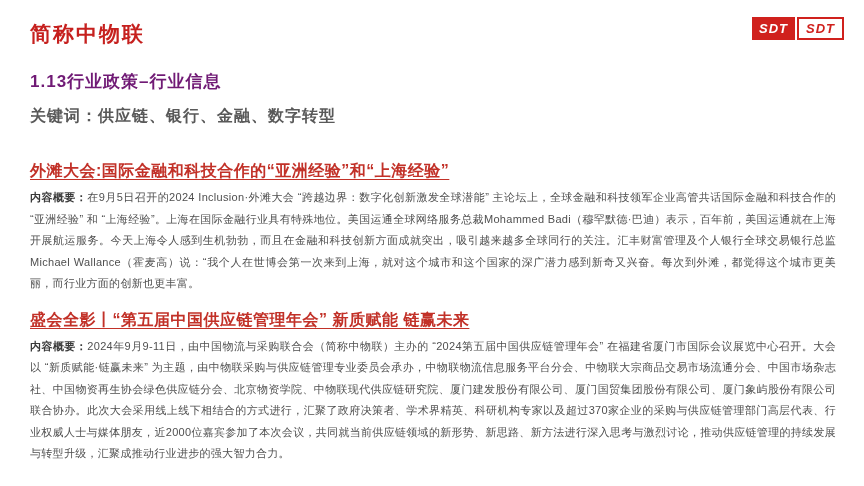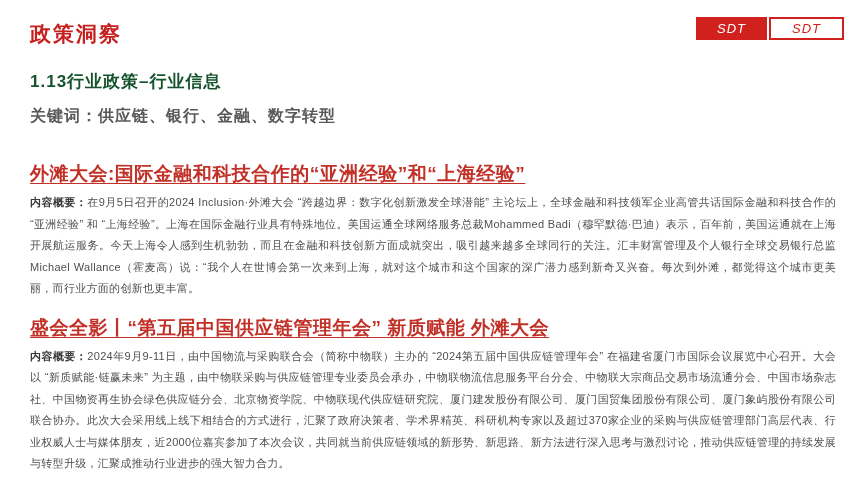--- a/index.html
+++ b/index.html
@@ -24,54 +24,54 @@
   .logo {
     position: absolute;
     top: 17px;
     right: 20px;
     display: flex;
     align-items: stretch;
     gap: 2px;
   }
   .logo-badge {
     font-size: 13px;
-    font-weight: normal;
+    font-weight: bold;
     font-style: italic;
-    padding: 3px 21px;
+    padding: 3px 7px;
     letter-spacing: 1px;
     line-height: 1;
     display: flex;
     align-items: center;
   }
   .logo-badge.solid { background: #d0211d; color: #ffffff; }
   .logo-badge.outline { background: #ffffff; color: #d0211d; border: 2px solid #d0211d; }
 
   .subtitle {
     margin-top: 22px;
     font-size: 17px;
     font-weight: bold;
-    color: #14532d;
+    color: #701a75;
     letter-spacing: 1px;
   }
 
   .keywords {
     margin-top: 13px;
     font-size: 16px;
     font-weight: bold;
     color: #595959;
     letter-spacing: 1px;
   }
 
   .section { margin-top: 0; }
   .section.first { margin-top: 34px; }
   .section.second { margin-top: 15px; }
 
   .section-heading {
     display: inline-block;
-    font-size: 19px;
+    font-size: 16px;
     font-weight: bold;
     color: #c23128;
     letter-spacing: 0.5px;
     text-decoration: underline;
     text-underline-offset: 3px;
     cursor: pointer;
   }
 
   .section-body {
     margin-top: 5px;
@@ -91,34 +91,34 @@
 
 <div class="page">
 
   <div class="logo">
     <span class="logo-badge solid">SDT</span>
     <span class="logo-badge outline">SDT</span>
   </div>
 
   <div class="content">
 
-    <div class="page-title">政策洞察</div>
+    <div class="page-title">简称中物联</div>
 
     <div class="subtitle">1.13行业政策–行业信息</div>
 
     <div class="keywords">关键词：供应链、银行、金融、数字转型</div>
 
     <div class="section first">
       <span class="section-heading">外滩大会:国际金融和科技合作的“亚洲经验”和“上海经验”</span>
       <div class="section-body">
         <span class="summary-label">内容概要：</span><span>在9月5日召开的2024 Inclusion·外滩大会 “跨越边界：数字化创新激发全球潜能” 主论坛上，全球金融和科技领军企业高管共话国际金融和科技合作的 “亚洲经验” 和 “上海经验”。上海在国际金融行业具有特殊地位。美国运通全球网络服务总裁Mohammed Badi（穆罕默德·巴迪）表示，百年前，美国运通就在上海开展航运服务。今天上海令人感到生机勃勃，而且在金融和科技创新方面成就突出，吸引越来越多全球同行的关注。汇丰财富管理及个人银行全球交易银行总监Michael Wallance（霍麦高）说：“我个人在世博会第一次来到上海，就对这个城市和这个国家的深广潜力感到新奇又兴奋。每次到外滩，都觉得这个城市更美丽，而行业方面的创新也更丰富。</span>
       </div>
     </div>
 
     <div class="section second">
-      <span class="section-heading">盛会全影丨“第五届中国供应链管理年会” 新质赋能 外滩大会</span>
+      <span class="section-heading">盛会全影丨“第五届中国供应链管理年会” 新质赋能 链赢未来</span>
       <div class="section-body">
         <span class="summary-label">内容概要：</span><span>2024年9月9-11日，由中国物流与采购联合会（简称中物联）主办的 “2024第五届中国供应链管理年会” 在福建省厦门市国际会议展览中心召开。大会以 “新质赋能·链赢未来” 为主题，由中物联采购与供应链管理专业委员会承办，中物联物流信息服务平台分会、中物联大宗商品交易市场流通分会、中国市场杂志社、中国物资再生协会绿色供应链分会、北京物资学院、中物联现代供应链研究院、厦门建发股份有限公司、厦门国贸集团股份有限公司、厦门象屿股份有限公司联合协办。此次大会采用线上线下相结合的方式进行，汇聚了政府决策者、学术界精英、科研机构专家以及超过370家企业的采购与供应链管理部门高层代表、行业权威人士与媒体朋友，近2000位嘉宾参加了本次会议，共同就当前供应链领域的新形势、新思路、新方法进行深入思考与激烈讨论，推动供应链管理的持续发展与转型升级，汇聚成推动行业进步的强大智力合力。</span>
       </div>
     </div>
 
   </div>
 </div>
 
 </body></html>

